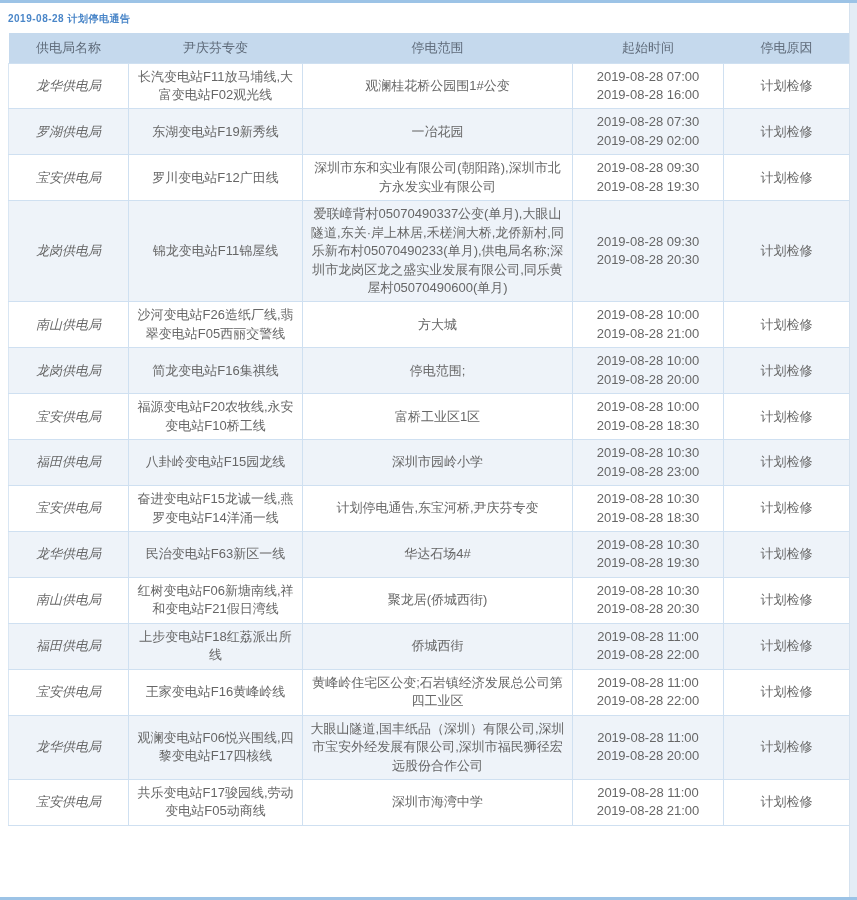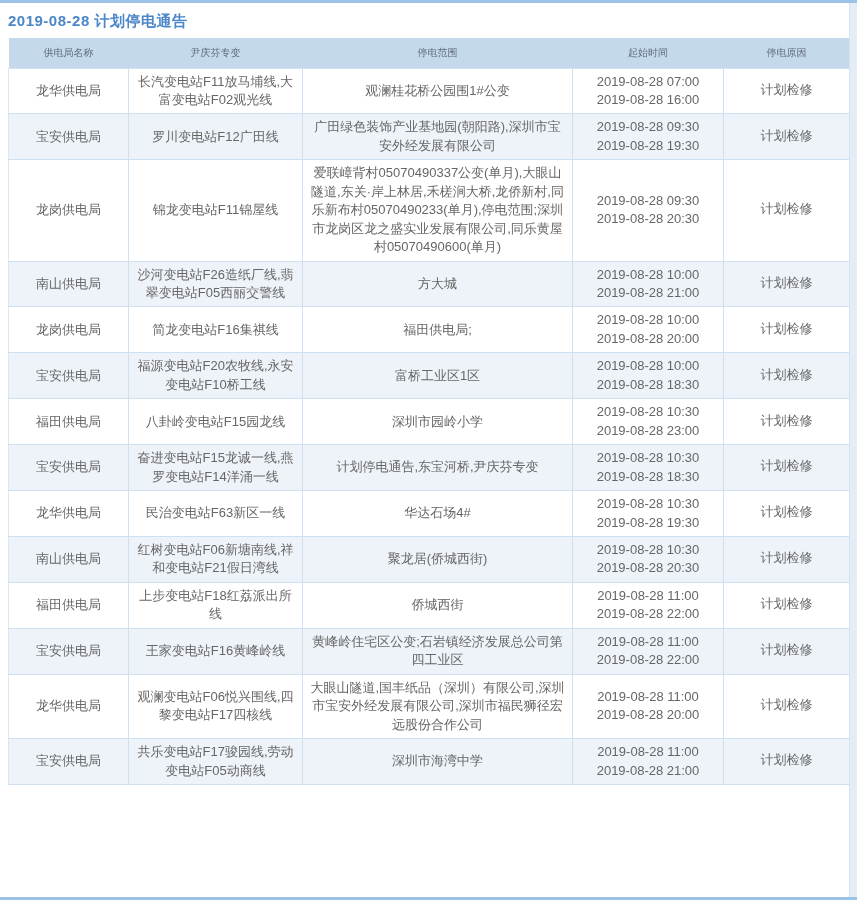--- a/index.html
+++ b/index.html
@@ -22,55 +22,55 @@
     overflow:hidden;
     color:var(--text);
   }
   .right-edge{
     position:absolute;top:0;right:0;width:8px;height:100%;
     background:#e4edf6;border-left:1px solid #d5e2ef;
   }
   .page-title{
     color:var(--title-blue);
     font-weight:bold;
-    font-size:15px;
+    font-size:10px;
     padding:9px 0 7px 8px;
     letter-spacing:0.5px;
   }
   table.outage{
     border-collapse:collapse;
     table-layout:fixed;
     width:841px;
     margin-left:8px;
     font-size:13px;
   }
   table.outage thead th{
     background:var(--header-bg);
     color:var(--header-text);
     font-weight:normal;
-    font-size:10px;
+    font-size:13px;
     height:30px;
     text-align:center;
     border:none;
   }
   table.outage tbody td{
     border:1px solid var(--border);
     text-align:center;
     vertical-align:middle;
     padding:4px 6px;
     line-height:1.42;
     word-break:break-all;
   }
   table.outage tbody tr{min-height:41px;}
   table.outage tbody tr:nth-child(even){background:var(--row-alt-bg);}
   table.outage tbody tr:nth-child(odd){background:#ffffff;}
   table.outage tbody td .t-line{white-space:nowrap;}
   
-  table.outage tbody td:first-child{border-left-color:#d9e6f3;}
-  table.outage tbody td:last-child{border-right-color:#d9e6f3;font-family:Liberation Mono, monospace;}
+  table.outage tbody td:first-child{border-left-color:#d9e6f3;font-style:italic;}
+  table.outage tbody td:last-child{border-right-color:#d9e6f3;}
 </style>
 </head>
 <body>
 
 <div class="right-edge"></div>
 
 <div class="page-title">2019-08-28  计划停电通告</div>
 
 <table class="outage">
   <colgroup>
@@ -94,37 +94,47 @@
     <td>龙华供电局</td>
     <td>长汽变电站F11放马埔线,大富变电站F02观光线</td>
     <td>观澜桂花桥公园围1#公变</td>
     <td>
       <div class="t-line">2019-08-28 07:00</div>
       <div class="t-line">2019-08-28 16:00</div>
     </td>
     <td>计划检修</td>
   </tr>
 
+  <tr>
+    <td>罗湖供电局</td>
+    <td>东湖变电站F19新秀线</td>
+    <td>一冶花园</td>
+    <td>
+      <div class="t-line">2019-08-28 07:30</div>
+      <div class="t-line">2019-08-29 02:00</div>
+    </td>
+    <td>计划检修</td>
+  </tr>
 
   <tr>
     <td>宝安供电局</td>
     <td>罗川变电站F12广田线</td>
-    <td>广田绿色装饰产业基地园(朝阳路),深圳市宝安外经发展有限公司</td>
+    <td>深圳市东和实业有限公司(朝阳路),深圳市北方永发实业有限公司</td>
     <td>
       <div class="t-line">2019-08-28 09:30</div>
       <div class="t-line">2019-08-28 19:30</div>
     </td>
     <td>计划检修</td>
   </tr>
 
 
   <tr>
     <td>龙岗供电局</td>
     <td>锦龙变电站F11锦屋线</td>
-    <td>爱联嶂背村05070490337公变(单月),大眼山隧道,东关·岸上林居,禾槎涧大桥,龙侨新村,同乐新布村05070490233(单月),停电范围;深圳市龙岗区龙之盛实业发展有限公司,同乐黄屋村05070490600(单月)</td>
+    <td>爱联嶂背村05070490337公变(单月),大眼山隧道,东关·岸上林居,禾槎涧大桥,龙侨新村,同乐新布村05070490233(单月),供电局名称;深圳市龙岗区龙之盛实业发展有限公司,同乐黄屋村05070490600(单月)</td>
     <td>
       <div class="t-line">2019-08-28 09:30</div>
       <div class="t-line">2019-08-28 20:30</div>
     </td>
     <td>计划检修</td>
   </tr>
 
   <tr>
     <td>南山供电局</td>
     <td>沙河变电站F26造纸厂线,翡翠变电站F05西丽交警线</td>
@@ -133,21 +143,21 @@
       <div class="t-line">2019-08-28 10:00</div>
       <div class="t-line">2019-08-28 21:00</div>
     </td>
     <td>计划检修</td>
   </tr>
 
 
   <tr>
     <td>龙岗供电局</td>
     <td>简龙变电站F16集祺线</td>
-    <td>福田供电局;</td>
+    <td>停电范围;</td>
     <td>
       <div class="t-line">2019-08-28 10:00</div>
       <div class="t-line">2019-08-28 20:00</div>
     </td>
     <td>计划检修</td>
   </tr>
 
   <tr>
     <td>宝安供电局</td>
     <td>福源变电站F20农牧线,永安变电站F10桥工线</td>

